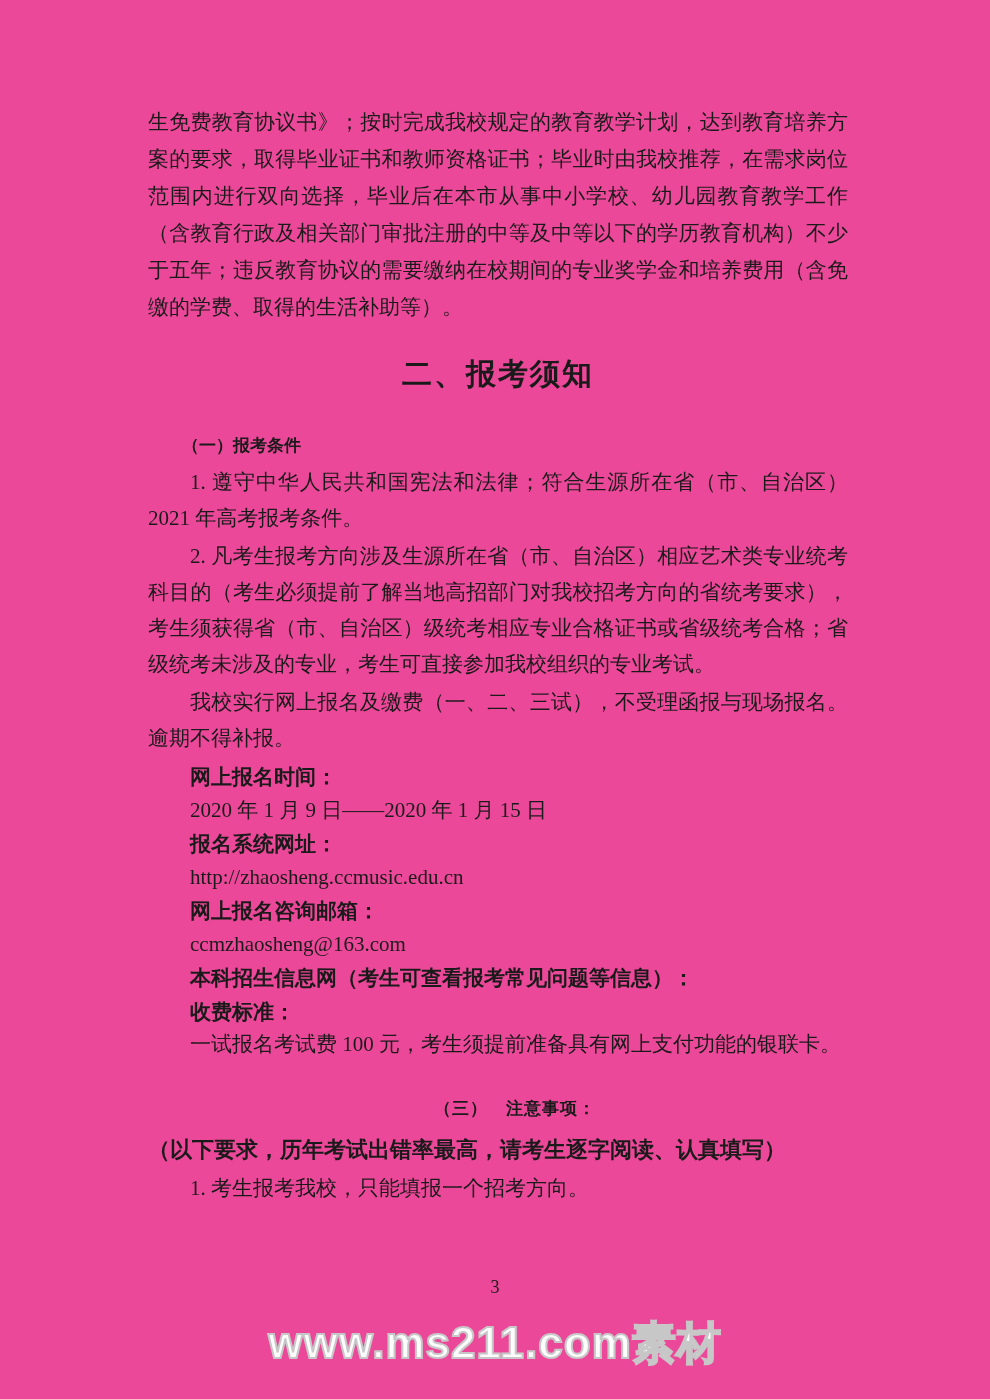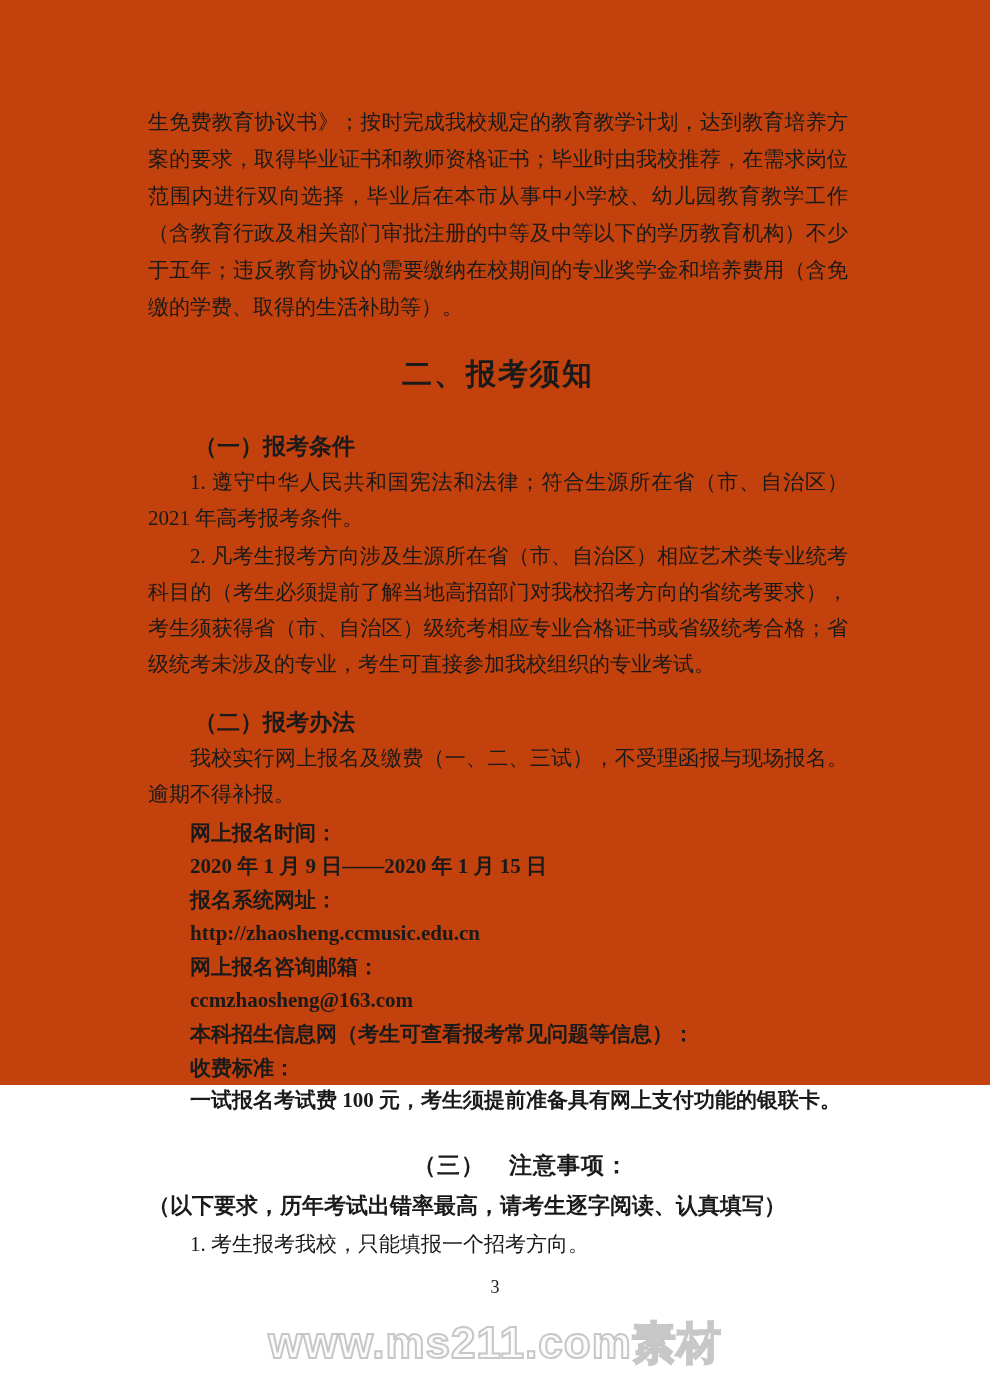--- a/index.html
+++ b/index.html
@@ -6,22 +6,22 @@
   body{
     background:#ffffff;
     font-family:"Liberation Serif","DejaVu Serif",serif;
     color:#1a1a1a;
     width:990px;height:1399px;
     position:relative;
     overflow:hidden;
   }
   .page{
     position:relative;
-    width:990px;height:1085px;
-    background:#c2410c;
+    width:990px;height:1399px;
+    background:#ec4899;
   }
   .content{
     position:absolute;
     left:148px;top:104px;
     width:700px;
   }
   .body-par{
     font-size:21px;
     line-height:37px;
     text-align:justify;
@@ -32,24 +32,24 @@
     margin:28px 0 0 0;
     font-size:30px;
     line-height:40px;
     font-weight:700;
     text-align:center;
     font-family:"Liberation Serif","DejaVu Serif",serif;
     letter-spacing:2px;
   }
   .sub-heading{
     margin:38px 0 0 0;
-    font-size:23px;
+    font-size:17px;
     line-height:30px;
     font-weight:700;
-    font-family:Liberation Serif, serif;
+    font-family:Liberation Mono, monospace;
     text-indent:2em;
   }
   .par{
     font-size:21px;
     line-height:36px;
     text-align:justify;
     margin:2px 0 0 0;
   }
   .sec2-heading{margin-top:26px;}
   .item-list{margin-top:4px;}
@@ -60,21 +60,20 @@
     font-family:"Liberation Sans","DejaVu Sans",sans-serif;
     text-indent:2em;
     margin:0;
   }
   .item-value{
     font-size:21px;
     line-height:33.5px;
     text-indent:2em;
     margin:0;
     text-align:left;
-    font-weight:bold;
   }
   .sec3-heading{margin-top:33px;letter-spacing:1px;text-align:center;}
   .warning-line{
     margin:8px 0 0 0;
     font-size:22px;
     line-height:34px;
     font-weight:700;
     font-family:"Liberation Sans","DejaVu Sans",sans-serif;
     text-indent:0;
   }
@@ -118,21 +117,20 @@
     <p class="body-par">生免费教育协议书》；按时完成我校规定的教育教学计划，达到教育培养方案的要求，取得毕业证书和教师资格证书；毕业时由我校推荐，在需求岗位范围内进行双向选择，毕业后在本市从事中小学校、幼儿园教育教学工作（含教育行政及相关部门审批注册的中等及中等以下的学历教育机构）不少于五年；违反教育协议的需要缴纳在校期间的专业奖学金和培养费用（含免缴的学费、取得的生活补助等）。</p>
 
     <h1 class="main-heading">二、报考须知</h1>
 
     <h2 class="sub-heading">（一）报考条件</h2>
 
     <p class="par indent">1. 遵守中华人民共和国宪法和法律；符合生源所在省（市、自治区）2021 年高考报考条件。</p>
 
     <p class="par indent">2. 凡考生报考方向涉及生源所在省（市、自治区）相应艺术类专业统考科目的（考生必须提前了解当地高招部门对我校招考方向的省统考要求），考生须获得省（市、自治区）级统考相应专业合格证书或省级统考合格；省级统考未涉及的专业，考生可直接参加我校组织的专业考试。</p>
 
-    <h2 class="sub-heading sec2-heading">（二）报考办法</h2>
 
     <p class="par indent">我校实行网上报名及缴费（一、二、三试），不受理函报与现场报名。逾期不得补报。</p>
 
     <div class="item-list">
 
       <div>
         <p class="item-label">网上报名时间：</p>
         <p class="item-value">2020 年 1 月 9 日——2020 年 1 月 15 日</p>
       </div>
 

